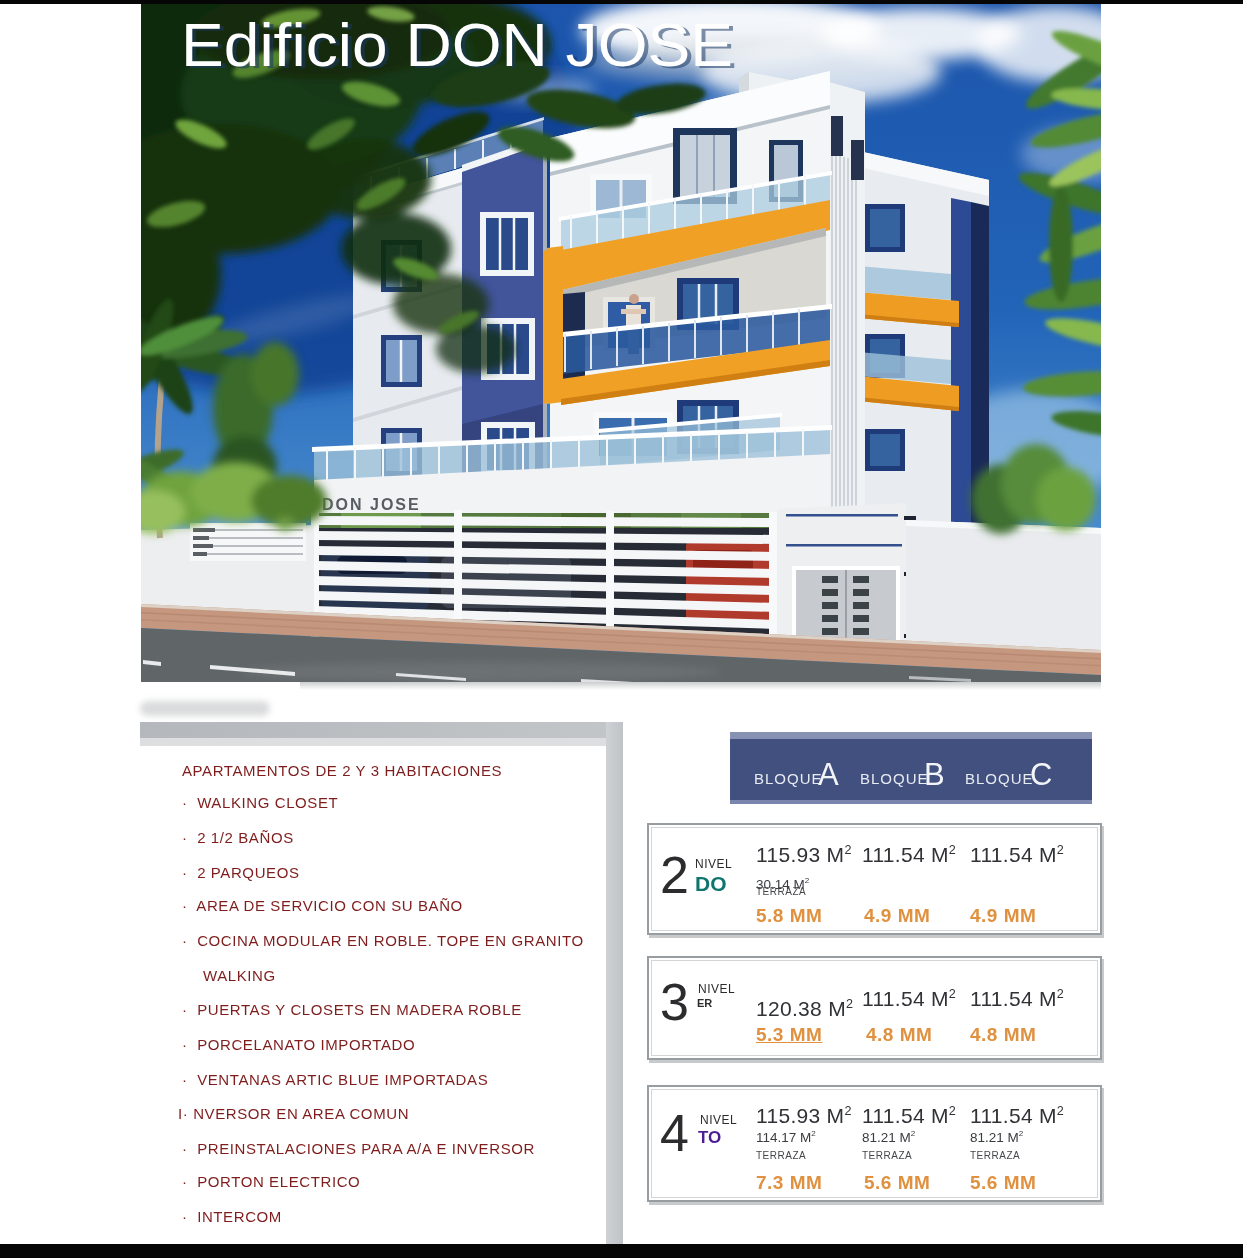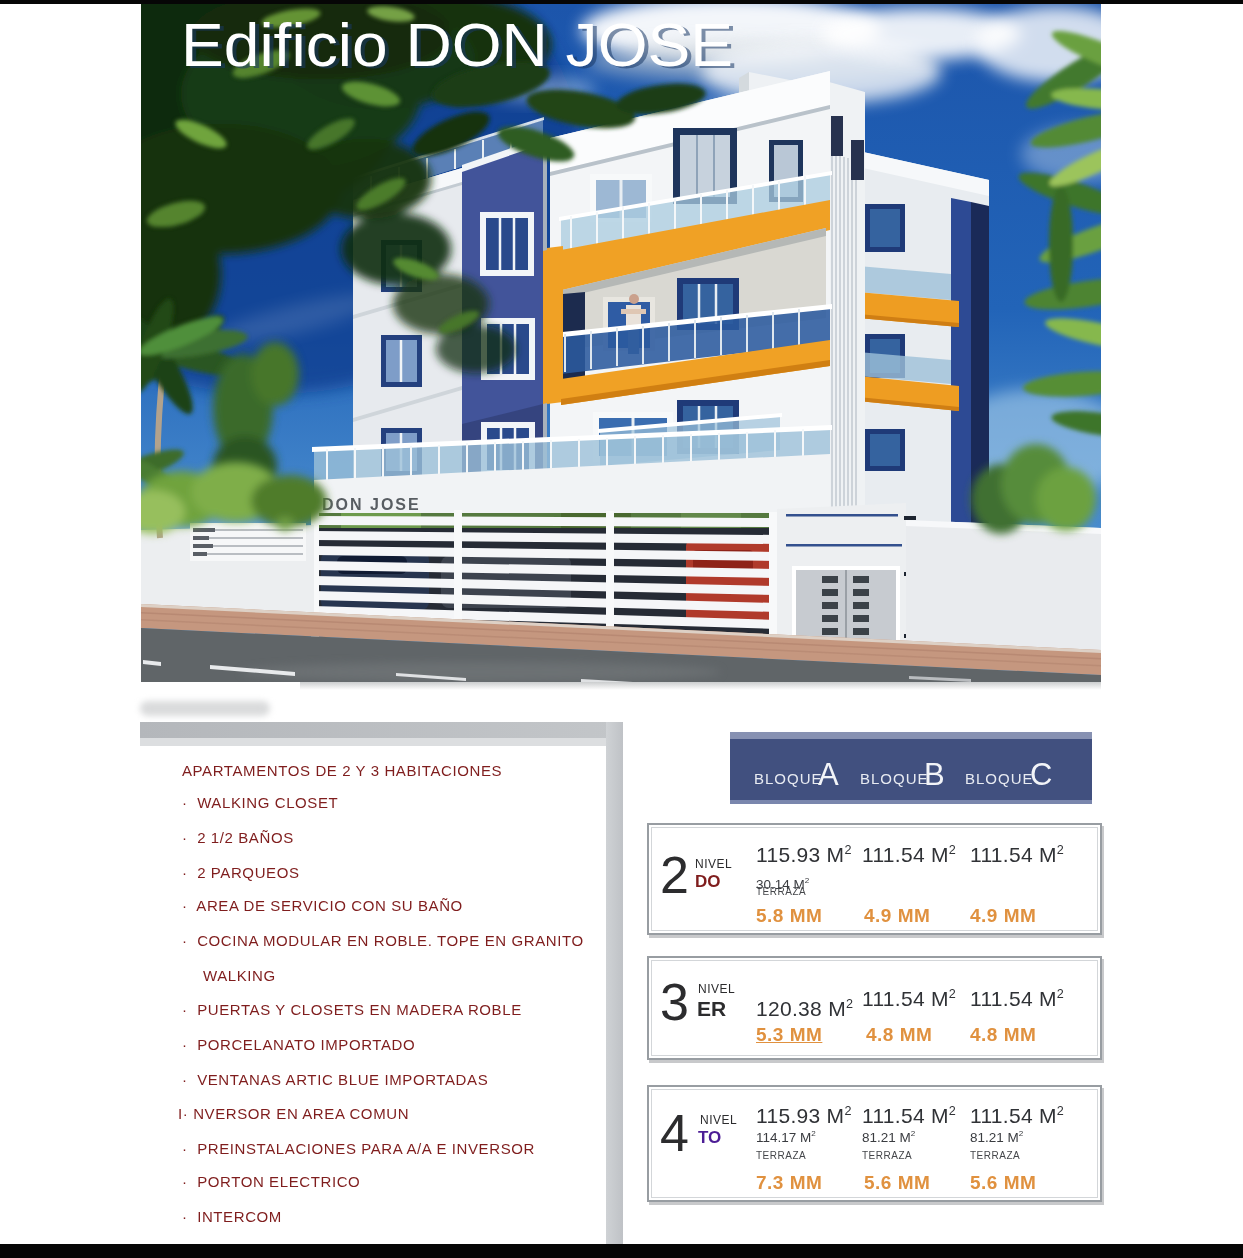--- a/index.html
+++ b/index.html
@@ -555,34 +555,34 @@
 
 <div class="abs" style="left:860px;top:770px;color:#e8ebf2;font-size:15px;letter-spacing:1px;">BLOQUE</div>
 <div class="abs" style="left:924px;top:757px;color:#f2f4f8;font-size:31px;">B</div>
 
 <div class="abs" style="left:965px;top:770px;color:#e8ebf2;font-size:15px;letter-spacing:1px;">BLOQUE</div>
 <div class="abs" style="left:1030px;top:757px;color:#f2f4f8;font-size:31px;">C</div>
 
 <div class="lvlbox" style="top:823px;height:108px;"></div>
 <div class="abs" style="left:660px;top:849px;font-size:52px;line-height:1;color:#2c2c2e;">2</div>
 <div class="abs" style="left:695px;top:857px;font-size:12px;letter-spacing:0.5px;color:#2c2c2e;">NIVEL</div>
-<div class="abs" style="left:695px;top:872px;font-size:17px;font-weight:bold;color:#7f1d1d;">DO</div>
+<div class="abs" style="left:695px;top:872px;font-size:21px;font-weight:bold;color:#0f766e;">DO</div>
 <div class="num" style="left:756px;top:843px;">115.93 M<sup>2</sup></div>
 <div class="num" style="left:862px;top:843px;">111.54 M<sup>2</sup></div>
 <div class="num" style="left:970px;top:843px;">111.54 M<sup>2</sup></div>
 <div class="sub" style="left:756px;top:876px;">30.14 M<sup>2</sup></div>
 <div class="terr" style="left:756px;top:886px;">TERRAZA</div>
 <div class="price" style="left:756px;top:905px;">5.8 MM</div>
 <div class="price" style="left:864px;top:905px;">4.9 MM</div>
 <div class="price" style="left:970px;top:905px;">4.9 MM</div>
 
 <div class="lvlbox" style="top:956px;height:100px;"></div>
 <div class="abs" style="left:660px;top:976px;font-size:52px;line-height:1;color:#2c2c2e;">3</div>
 <div class="abs" style="left:698px;top:982px;font-size:12px;letter-spacing:0.5px;color:#2c2c2e;">NIVEL</div>
-<div class="abs" style="left:697px;top:997px;font-size:21px;font-weight:bold;color:#2c2c2e;">ER</div>
+<div class="abs" style="left:697px;top:997px;font-size:11px;font-weight:bold;color:#2c2c2e;">ER</div>
 <div class="num" style="left:756px;top:987px;margin-top:10px;">120.38 M<sup>2</sup></div>
 <div class="num" style="left:862px;top:987px;">111.54 M<sup>2</sup></div>
 <div class="num" style="left:970px;top:987px;">111.54 M<sup>2</sup></div>
 <div class="price" style="left:756px;top:1024px;text-decoration:underline;">5.3 MM</div>
 <div class="price" style="left:866px;top:1024px;">4.8 MM</div>
 <div class="price" style="left:970px;top:1024px;">4.8 MM</div>
 
 <div class="lvlbox" style="top:1085px;height:113px;"></div>
 <div class="abs" style="left:660px;top:1107px;font-size:52px;line-height:1;color:#2c2c2e;">4</div>
 <div class="abs" style="left:700px;top:1113px;font-size:12px;letter-spacing:0.5px;color:#2c2c2e;">NIVEL</div>

